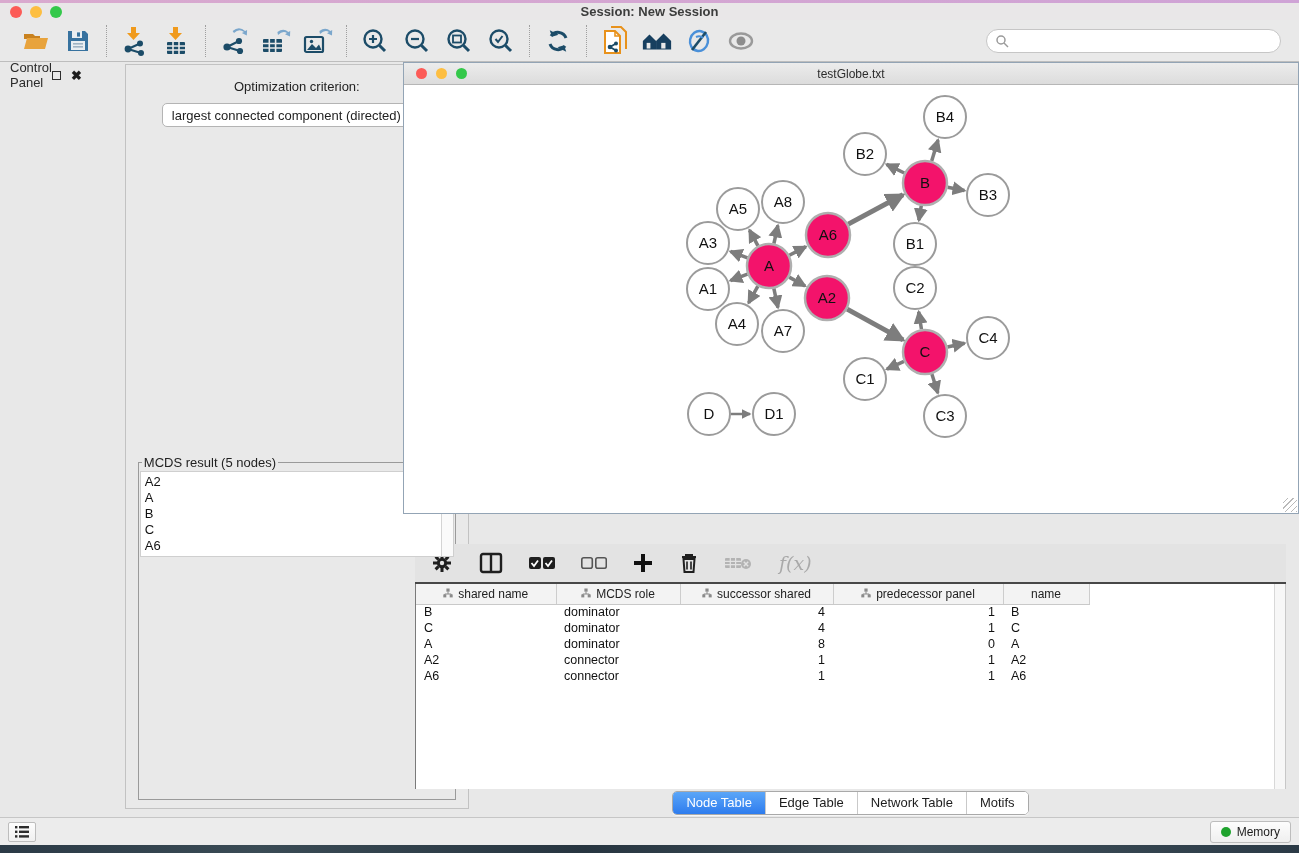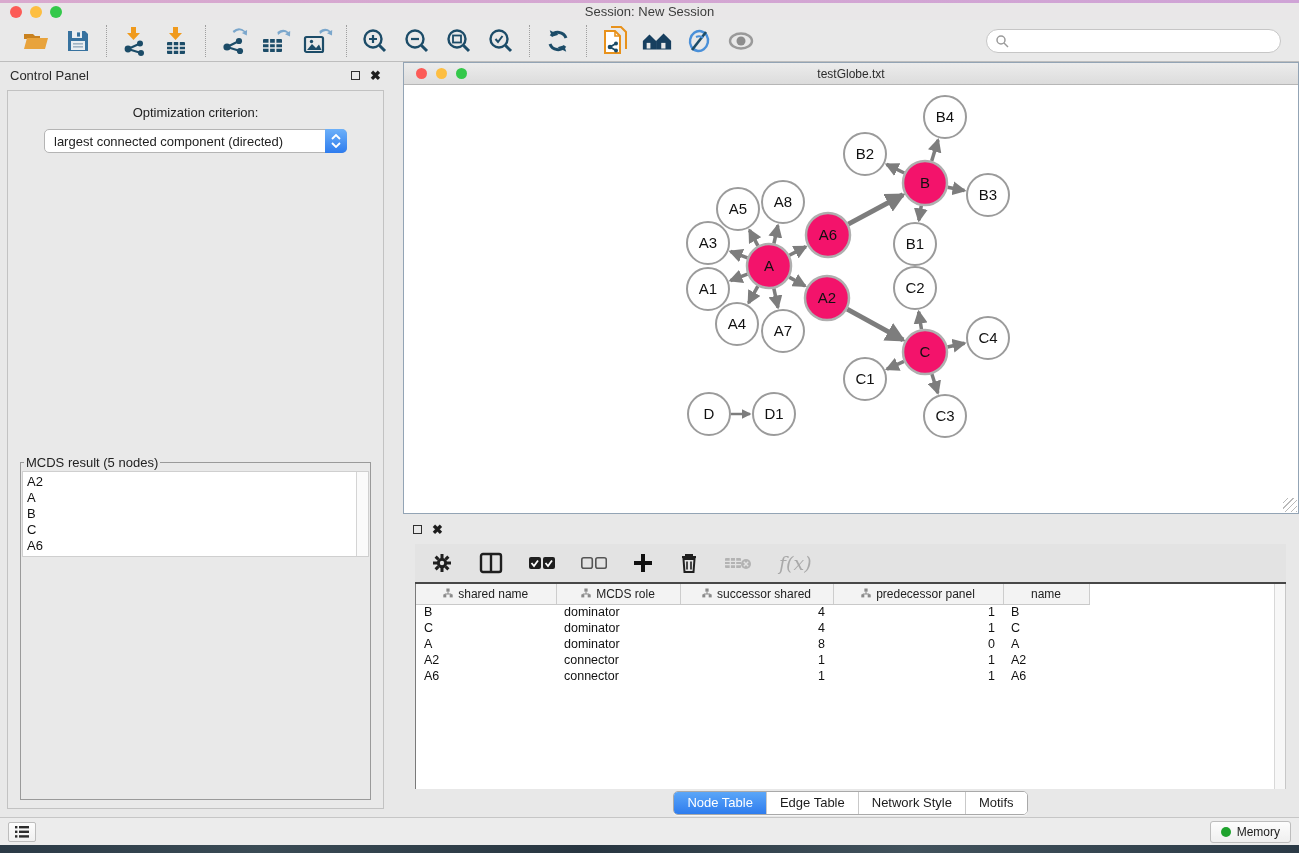--- a/index.html
+++ b/index.html
@@ -6,36 +6,36 @@
   html,body { width:1299px; height:853px; }
   body { font-family:"Liberation Sans", sans-serif; font-size:13px; color:#222; background:#E8E8E8; overflow:hidden; }
   #screen { position:relative; width:1299px; height:853px; background:#E8E8E8; display:flex; flex-direction:column; }
 
   
   .top-strip { height:3px; background:linear-gradient(90deg,#d9a9ce,#cfa3d6); }
   .mac-titlebar { height:17px; background:#e9e7e8; display:flex; align-items:center; position:relative; }
   .lights { display:flex; gap:8px; margin-left:10px; }
   .light { width:12px; height:12px; border-radius:50%; }
   .light.red { background:#fc5b57; } .light.yellow { background:#fdbe41; } .light.green { background:#34c84a; }
-  .win-title { position:absolute; left:0; right:0; text-align:center; font-size:13px; color:#3c3c3c; }
+  .win-title { position:absolute; left:0; right:0; text-align:center; font-size:13px; color:#3c3c3c;font-weight:bold; }
 
   
   .toolbar { height:42px; background:#e9e9e9; border-bottom:1px solid #bdbdbd; display:flex; align-items:center; padding:0 8px; }
   .tb-group { display:flex; align-items:center; gap:10px; padding:0 12px; }
   .tb-sep { width:1px; height:32px; border-left:1px dotted #9f9f9f; }
   .tb-btn { width:32px; height:32px; display:flex; align-items:center; justify-content:center; background:transparent; border:none; cursor:default; }
   .search-wrap { margin-left:auto; margin-right:10px; position:relative; }
   .search-input { width:295px; height:24px; border:1px solid #c6c6c6; border-radius:12px; background:#fff; padding:0 10px 0 26px; font-size:12px; outline:none; }
   .search-glass { position:absolute; left:9px; top:5px; }
 
   
   .main { flex:1; display:flex; overflow:hidden; }
 
   
-  .control-panel { width:391px; display:flex; flex-direction:column; padding-bottom:6px; }
+  .control-panel { width:391px; display:flex; padding-bottom:6px;gap:26px; }
   .panel-header { height:26px; display:flex; align-items:center; padding:0 10px; font-size:13px; color:#2a2a2a; }
   .panel-header .ph-title { flex:1; }
   .ph-icons { display:flex; gap:10px; align-items:center; }
   .float-box { width:9px; height:9px; border:1.5px solid #2f2f2f; display:inline-block; }
   .close-x { font-size:13px; font-weight:bold; color:#1d1d1d; line-height:1; }
 
   .tabs-row { display:flex; justify-content:center; padding:2px 0 4px 0; }
   .seg { display:inline-flex; background:#fff; border:1px solid #a9a9a9; border-radius:5px; overflow:hidden; box-shadow:0 1px 0 rgba(255,255,255,.6); }
   .seg .seg-btn { padding:3px 13px; font-size:13px; background:#fff; border:none; border-left:1px solid #c9c9c9; color:#1c1c1c; cursor:default; line-height:16px; }
   .seg .seg-btn:first-child { border-left:none; }
@@ -596,21 +596,21 @@
                   <td>A6</td>
                 </tr>
               </tbody>
           </table>
           <div class="tbl-vscroll"></div>
         </div>
         <div class="bottom-tabs">
           <span class="seg" id="tbl-tabs">
               <button class="seg-btn sel">Node Table</button>
               <button class="seg-btn">Edge Table</button>
-              <button class="seg-btn">Network Style</button>
+              <button class="seg-btn">Network Table</button>
               <button class="seg-btn">Motifs</button>
             </span>
         </div>
       </div>
 
     </div>
   </div>
 
   <div class="status-bar">
     <button class="status-btn">

